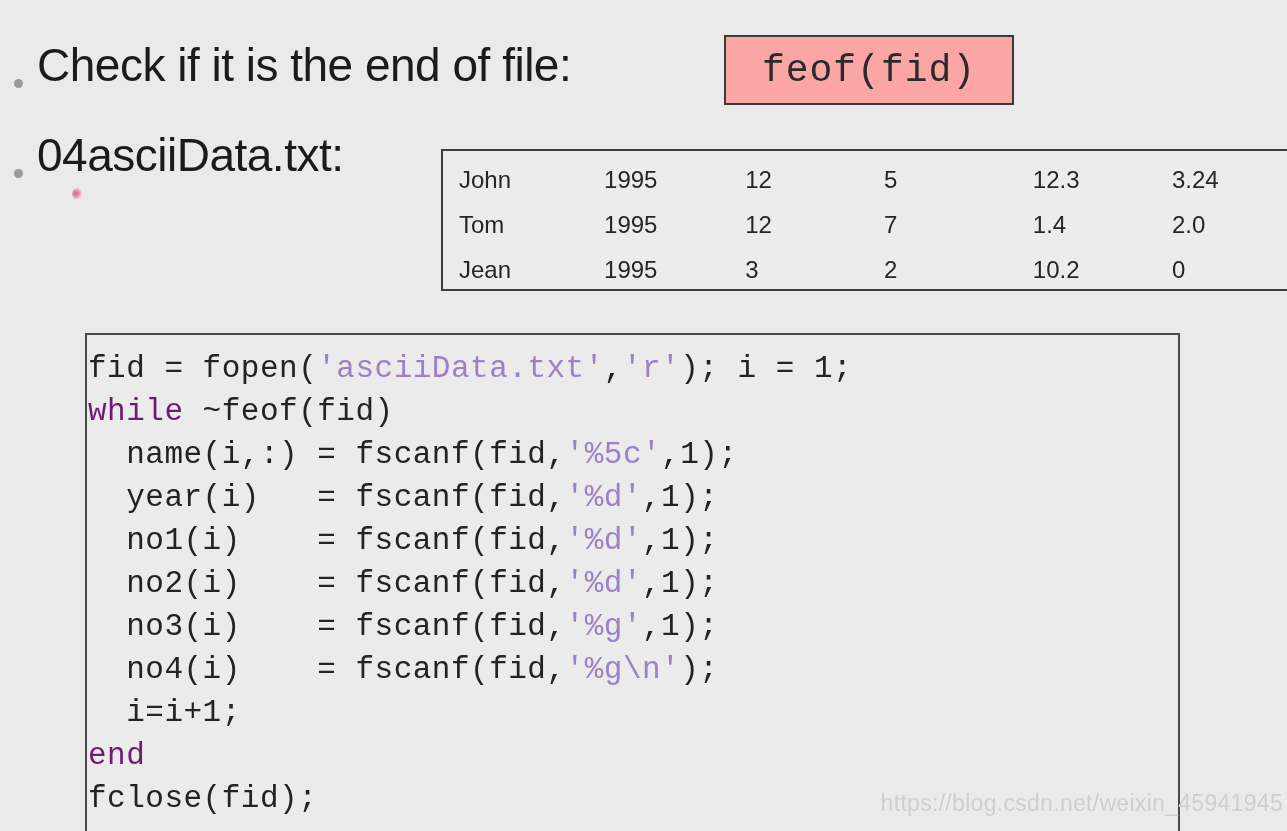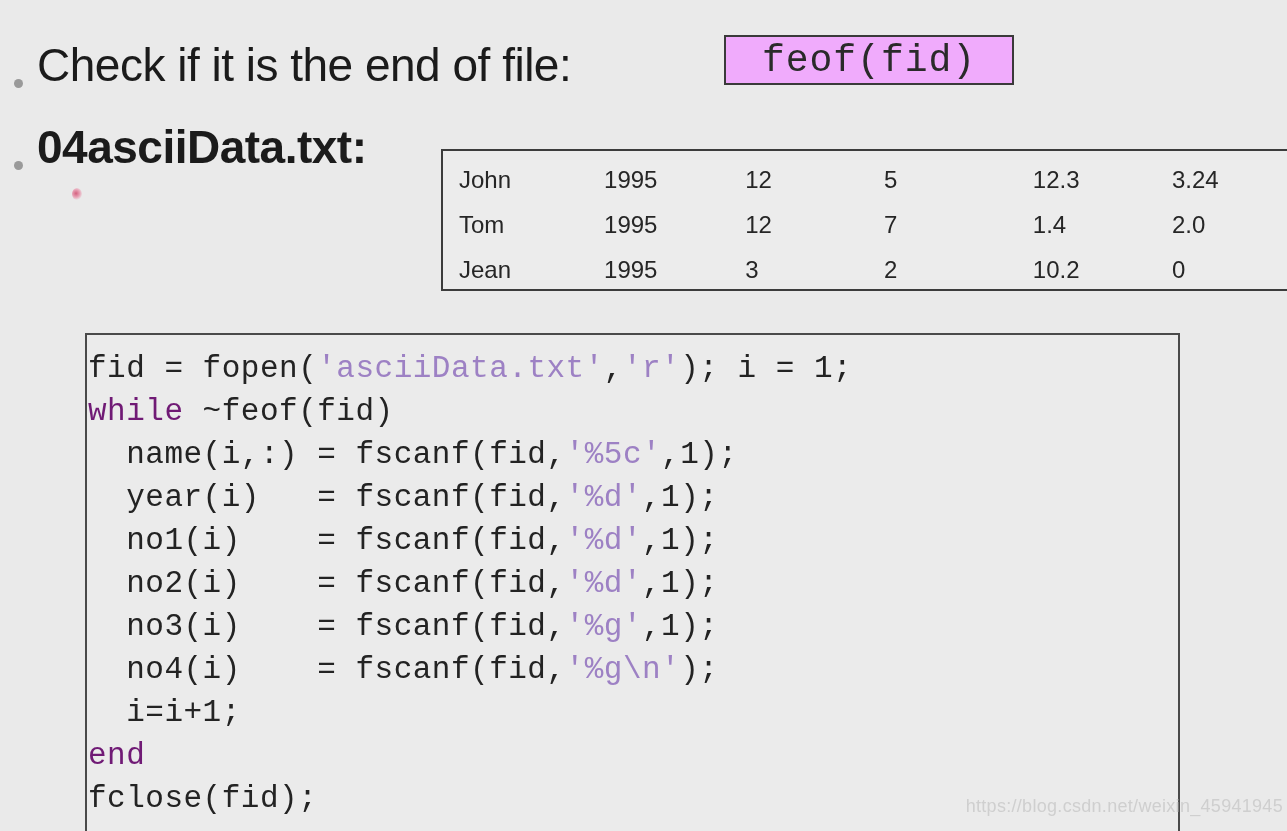--- a/index.html
+++ b/index.html
@@ -39,32 +39,32 @@
   .bullet-text {
     font-family: "Liberation Sans", sans-serif;
     font-size: 46px;
     line-height: 1;
     color: #1b1b1b;
     letter-spacing: -0.5px;
     white-space: nowrap;
   }
 
   #row-1 { left: 14px; top: 42px; }
-  #row-2 { left: 14px; top: 124px; font-weight: bold; }
+  #row-2 { left: 14px; top: 132px; }
 
   
   .code-chip {
     position: absolute;
     left: 724px;
     top: 35px;
     width: 290px;
-    height: 50px;
+    height: 70px;
     box-sizing: border-box;
     border: 2px solid #3a3a3a;
-    background: #f0abfc;
+    background: #fca5a5;
     display: flex;
     align-items: center;
     justify-content: center;
   }
   .code-chip span {
     font-family: "Liberation Mono", monospace;
     font-size: 38px;
     color: #2a2a2a;
     letter-spacing: 1px;
   }
@@ -136,21 +136,21 @@
     width: 10px;
     height: 12px;
     background: radial-gradient(circle at 40% 45%, #d4617f 0%, #e9a8ba 45%, rgba(234,234,234,0) 75%);
     border-radius: 50%;
   }
   .watermark {
     position: absolute;
     right: 4px;
     bottom: 14px;
     font-family: "Liberation Sans", sans-serif;
-    font-size: 18px;
+    font-size: 23px;
     color: #cfcfcf;
     letter-spacing: 0.3px;
     white-space: nowrap;
   }
 </style>
 </head>
 <body>
 
 <div class="slide">
 

